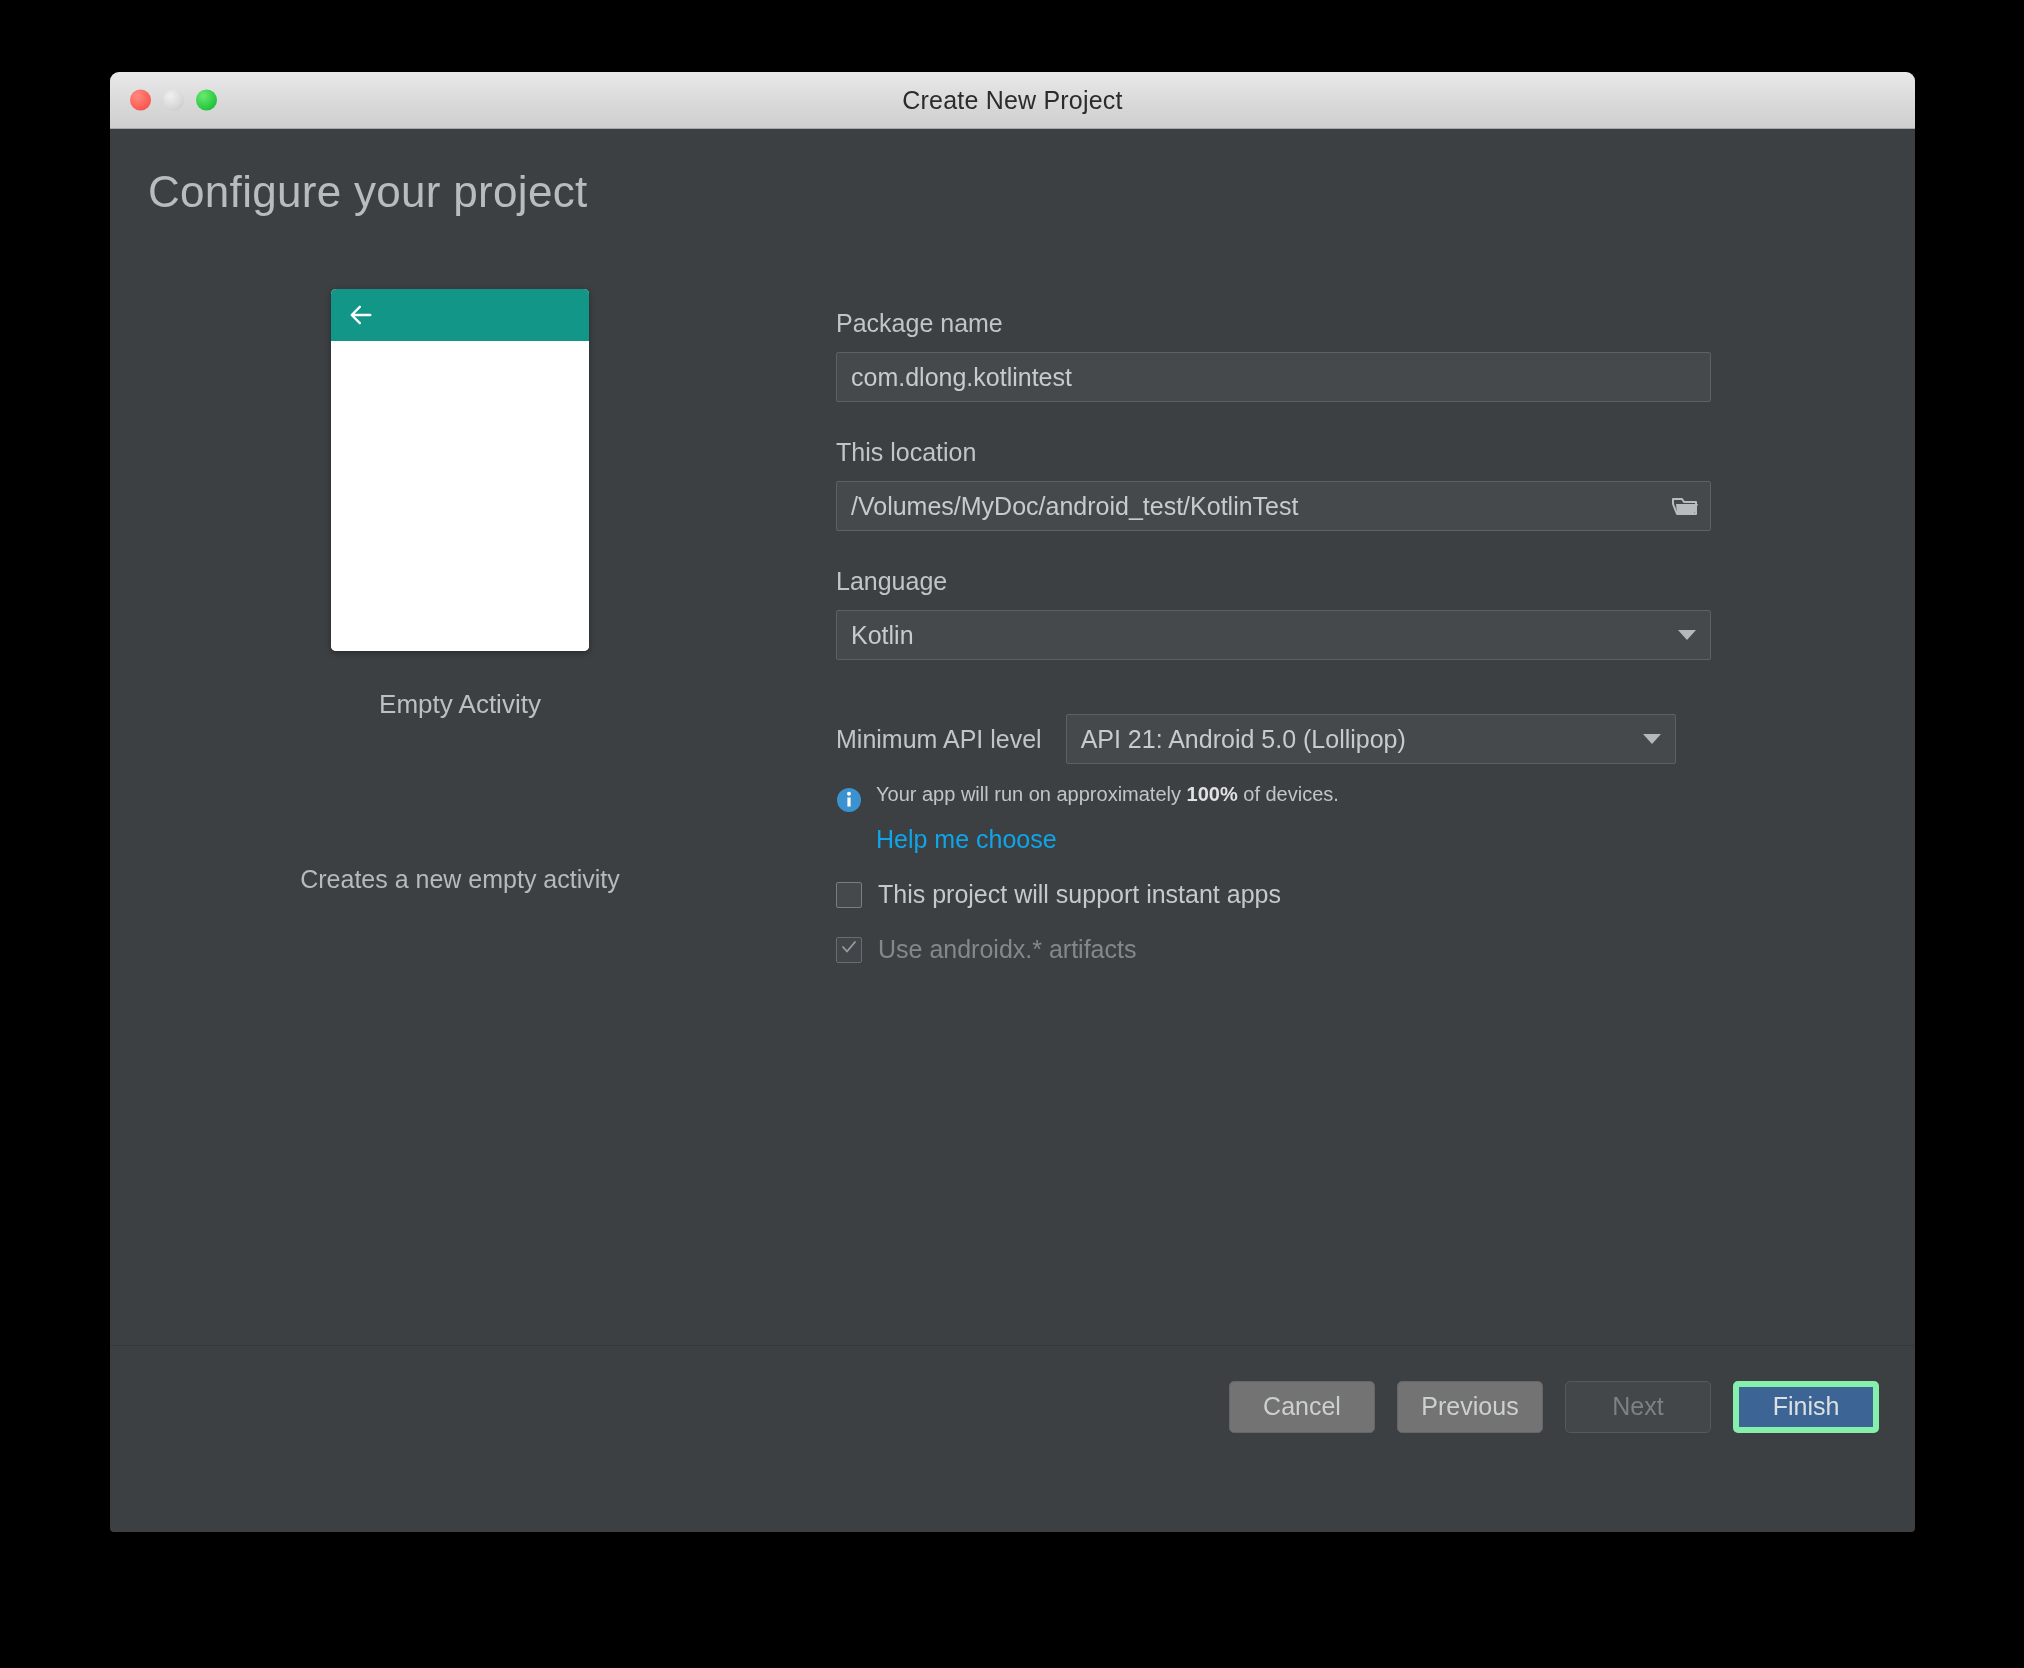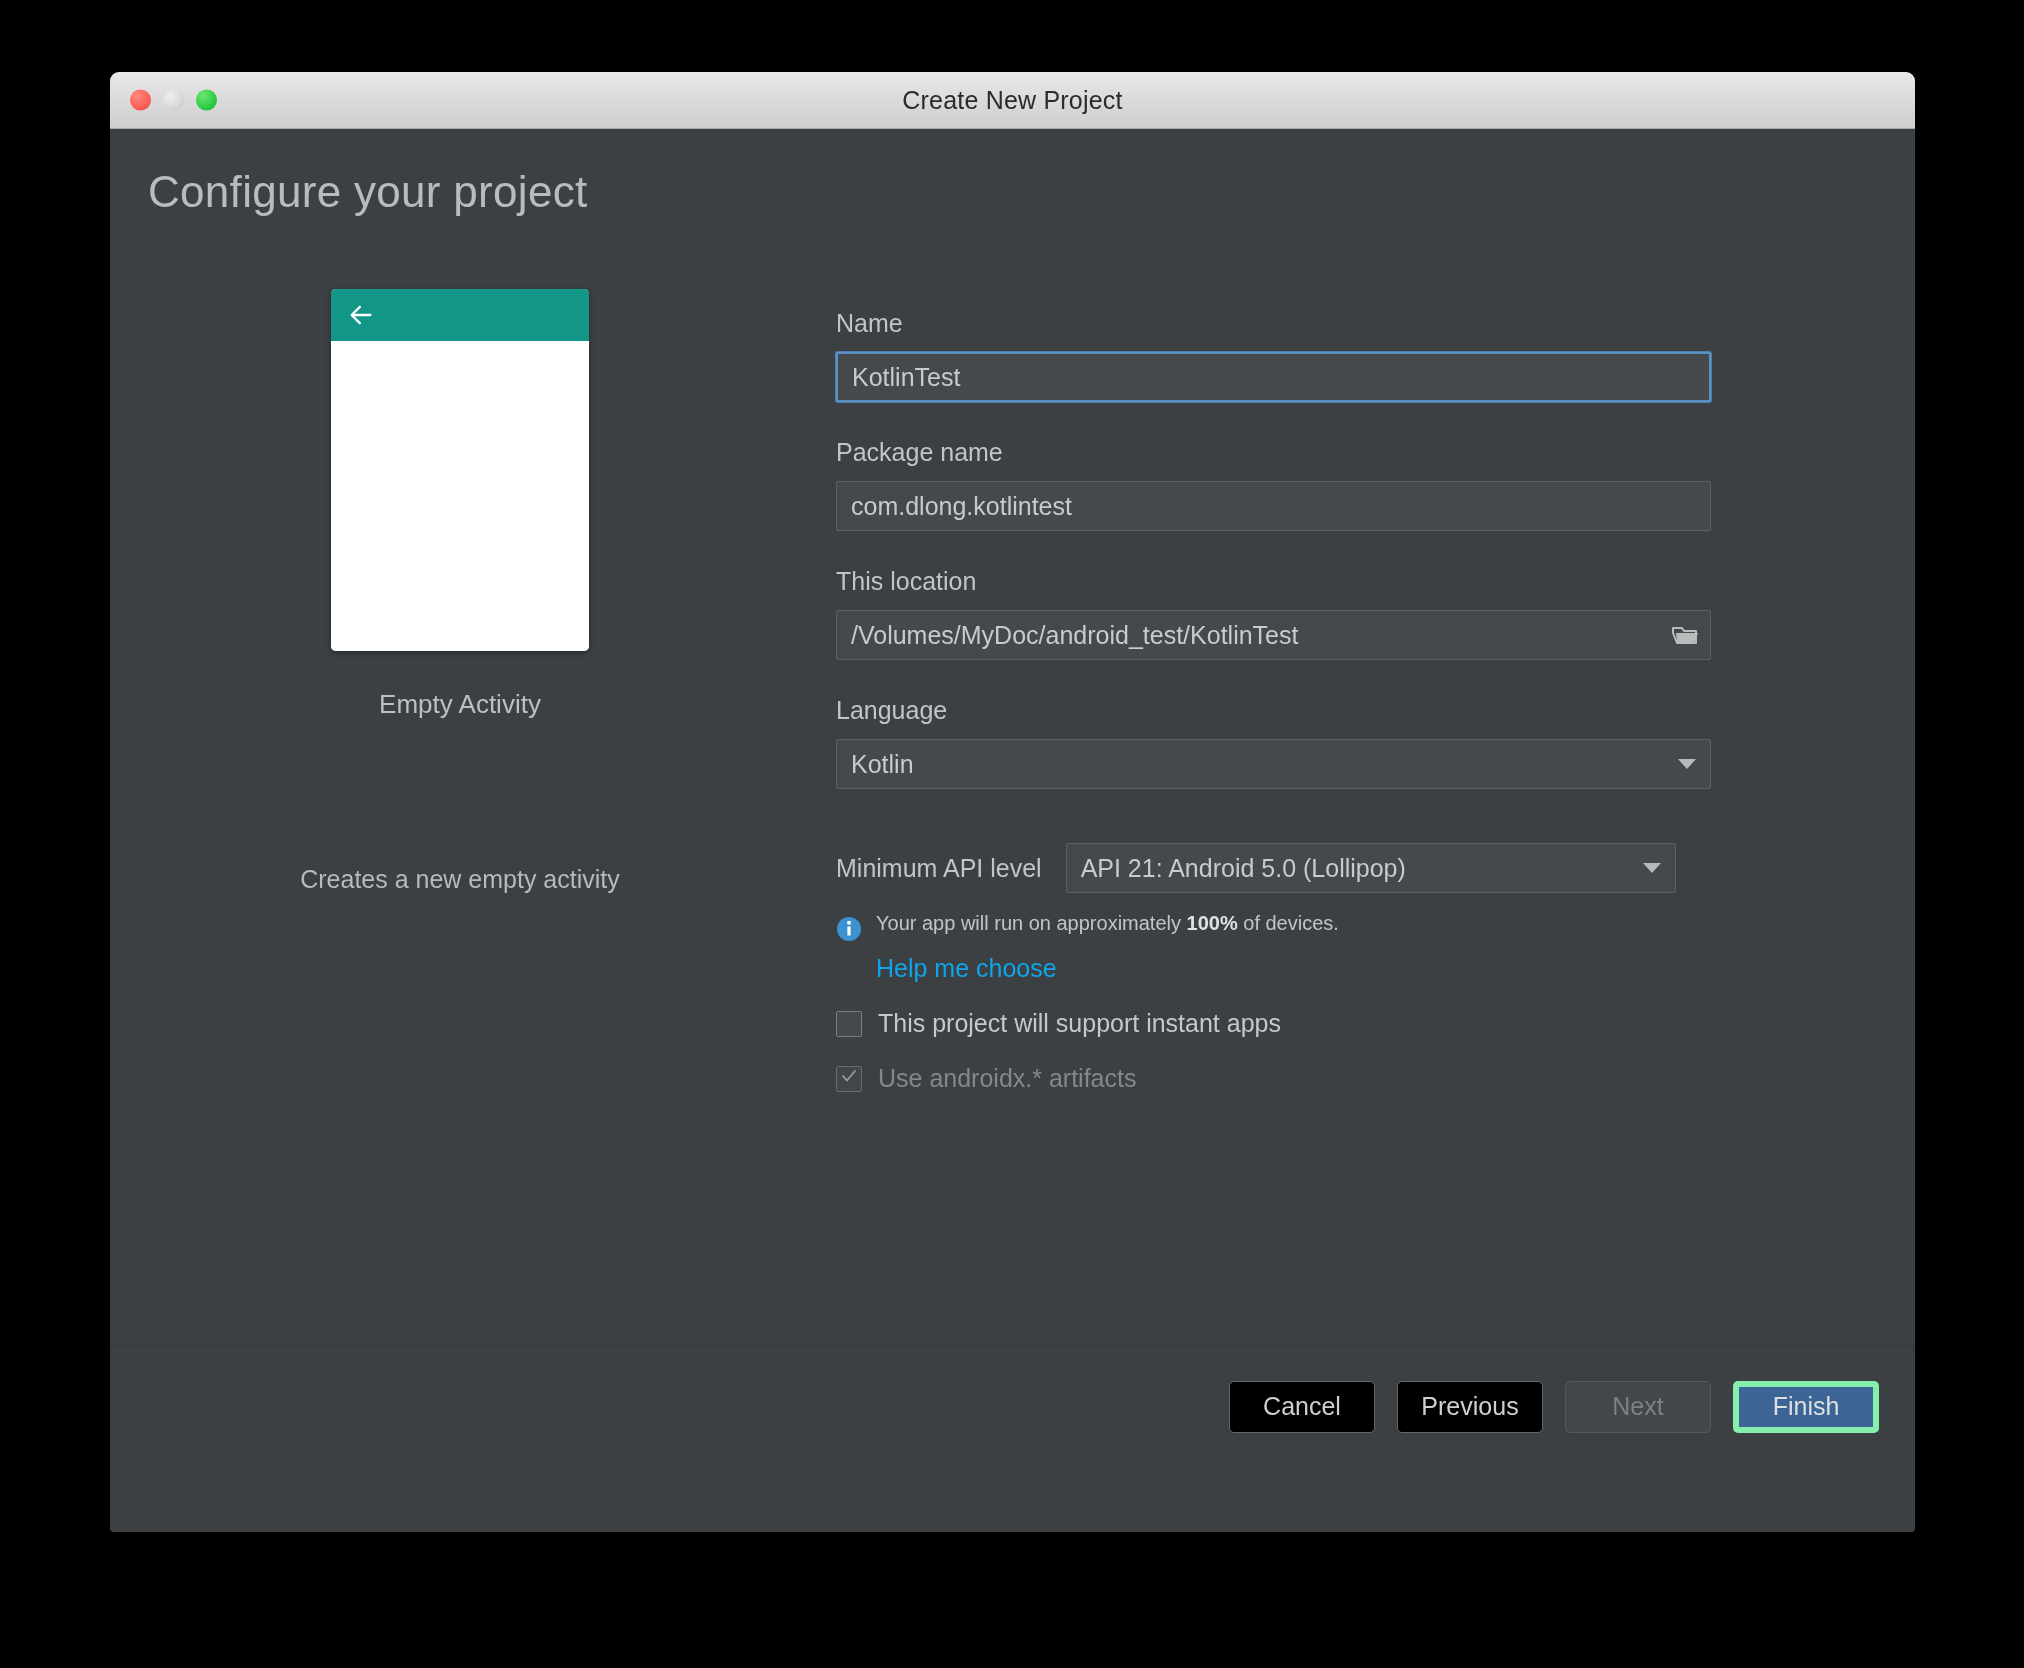--- a/index.html
+++ b/index.html
@@ -313,21 +313,21 @@
     height: 52px;
     border-radius: 5px;
     font-size: 25px;
     font-family: "Liberation Sans", sans-serif;
     color: #cdd0d1;
     background: #4b5053;
     border: 1px solid #63676a;
     cursor: pointer;
     padding: 0 20px;
   }
-  .btn.plain { background: #000000; }
+  .btn.plain { background: #737373; }
   .btn.disabled {
     color: #7e8183;
     background: #43474a;
     border-color: #55595c;
     cursor: default;
   }
   .btn.primary {
     background: #3c6495;
     border: 6px solid #86efac;
     color: #dce0e2;
@@ -361,24 +361,20 @@
             </svg>
           </div>
           <div class="phone-content"></div>
         </div>
         <div class="preview-caption">Empty Activity</div>
         <div class="preview-desc">Creates a new empty activity</div>
       </div>
 
       <div class="form-col">
 
-        <div class="field-group">
-          <label class="field-label">Name</label>
-          <input class="text-input focused" type="text" value="KotlinTest" style="">
-        </div>
 
         <div class="field-group">
           <label class="field-label">Package name</label>
           <input class="text-input" type="text" value="com.dlong.kotlintest" style="">
         </div>
 
         <div class="field-group">
           <label class="field-label">This location</label>
           <div class="input-with-icon">
             <input class="text-input" type="text" value="/Volumes/MyDoc/android_test/KotlinTest" style="">

